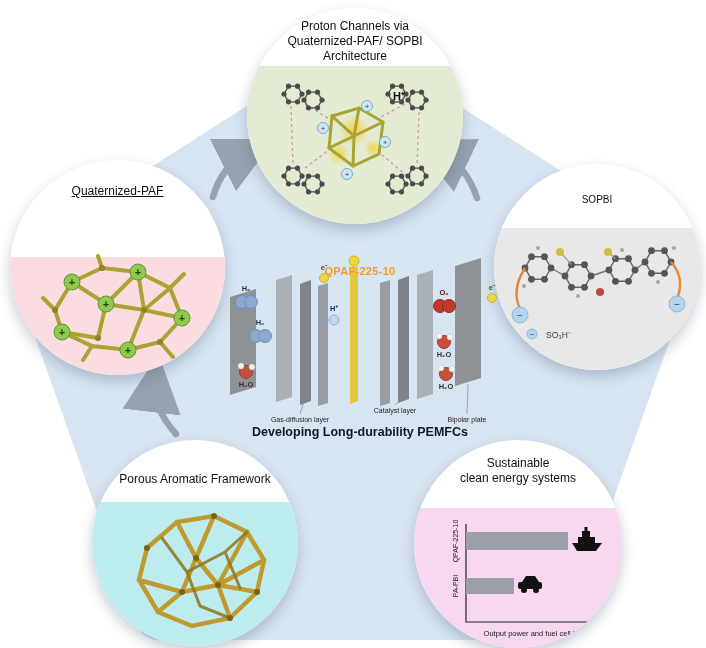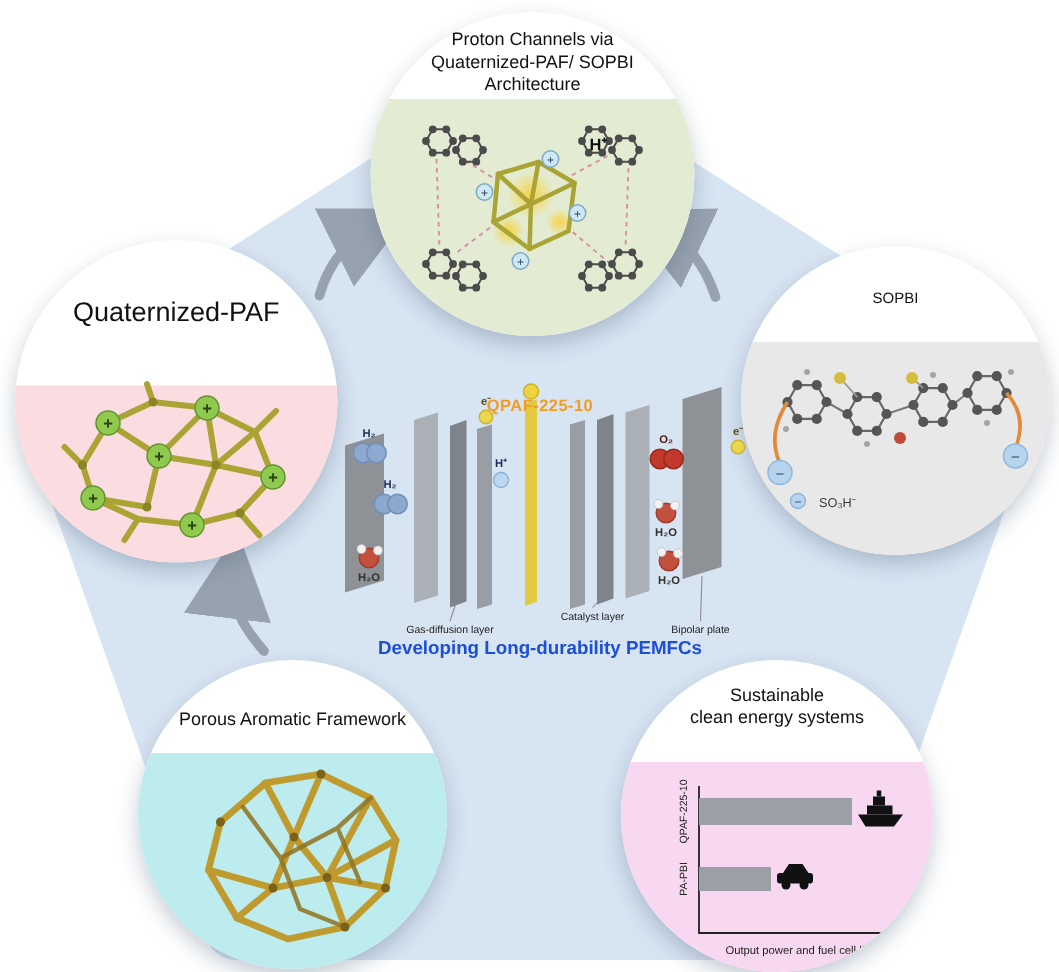--- a/index.html
+++ b/index.html
@@ -21,21 +21,21 @@
     position:absolute; left:0; right:0; text-align:center; color:#111;
     font-weight:500; white-space:pre-line; z-index:3;
   }
 
   .bubble-top  { left:247px; top:8px;   width:216px; height:216px; }
   .bubble-top .fill  { height:158px; background:#e3ecd2; }
   .bubble-top .title { top:11px; font-size:12px; line-height:15px; }
 
   .bubble-left { left:10px;  top:160px; width:215px; height:215px; }
   .bubble-left .fill  { height:118px; background:#fbdce1; }
-  .bubble-left .title { top:38px; font-size:18px; }
+  .bubble-left .title { top:24px; font-size:12px;text-decoration:underline; }
 
   .bubble-right{ left:494px; top:164px; width:206px; height:206px; }
   .bubble-right .fill  { height:142px; background:#e8e8e8; }
   .bubble-right .title { top:30px; font-size:10px; }
 
   .bubble-bl   { left:92px;  top:440px; width:206px; height:206px; }
   .bubble-bl .fill  { height:144px; background:#bdecef; }
   .bubble-bl .title { top:32px; font-size:12px; }
 
   .bubble-br   { left:414px; top:440px; width:208px; height:208px; }
@@ -43,21 +43,21 @@
   .bubble-br .title { top:16px; font-size:12px; line-height:15px; }
 
   .fuelcell { position:absolute; left:212px; top:250px; width:296px; height:195px; }
   .fuelcell svg.cellart { position:absolute; inset:0; width:100%; height:100%; }
   .membrane-label {
     position:absolute; top:15px; left:0; right:0; text-align:center;
     color:#f39c1f; font-weight:700; font-size:11px; letter-spacing:.3px; z-index:4;
   }
   .cell-caption {
     position:absolute; top:175px; left:0; right:0; text-align:center;
-    font-size:12.5px; font-weight:600; color:#1d4ed8; z-index:4;
+    font-size:12.5px; font-weight:600; color:#0f172a; z-index:4;
   }
 
   svg text { font-family:"Liberation Sans", sans-serif; }
 </style>
 </head>
 <body>
 
 <div class="stage">
 
   <svg class="layer" width="706" height="648">

